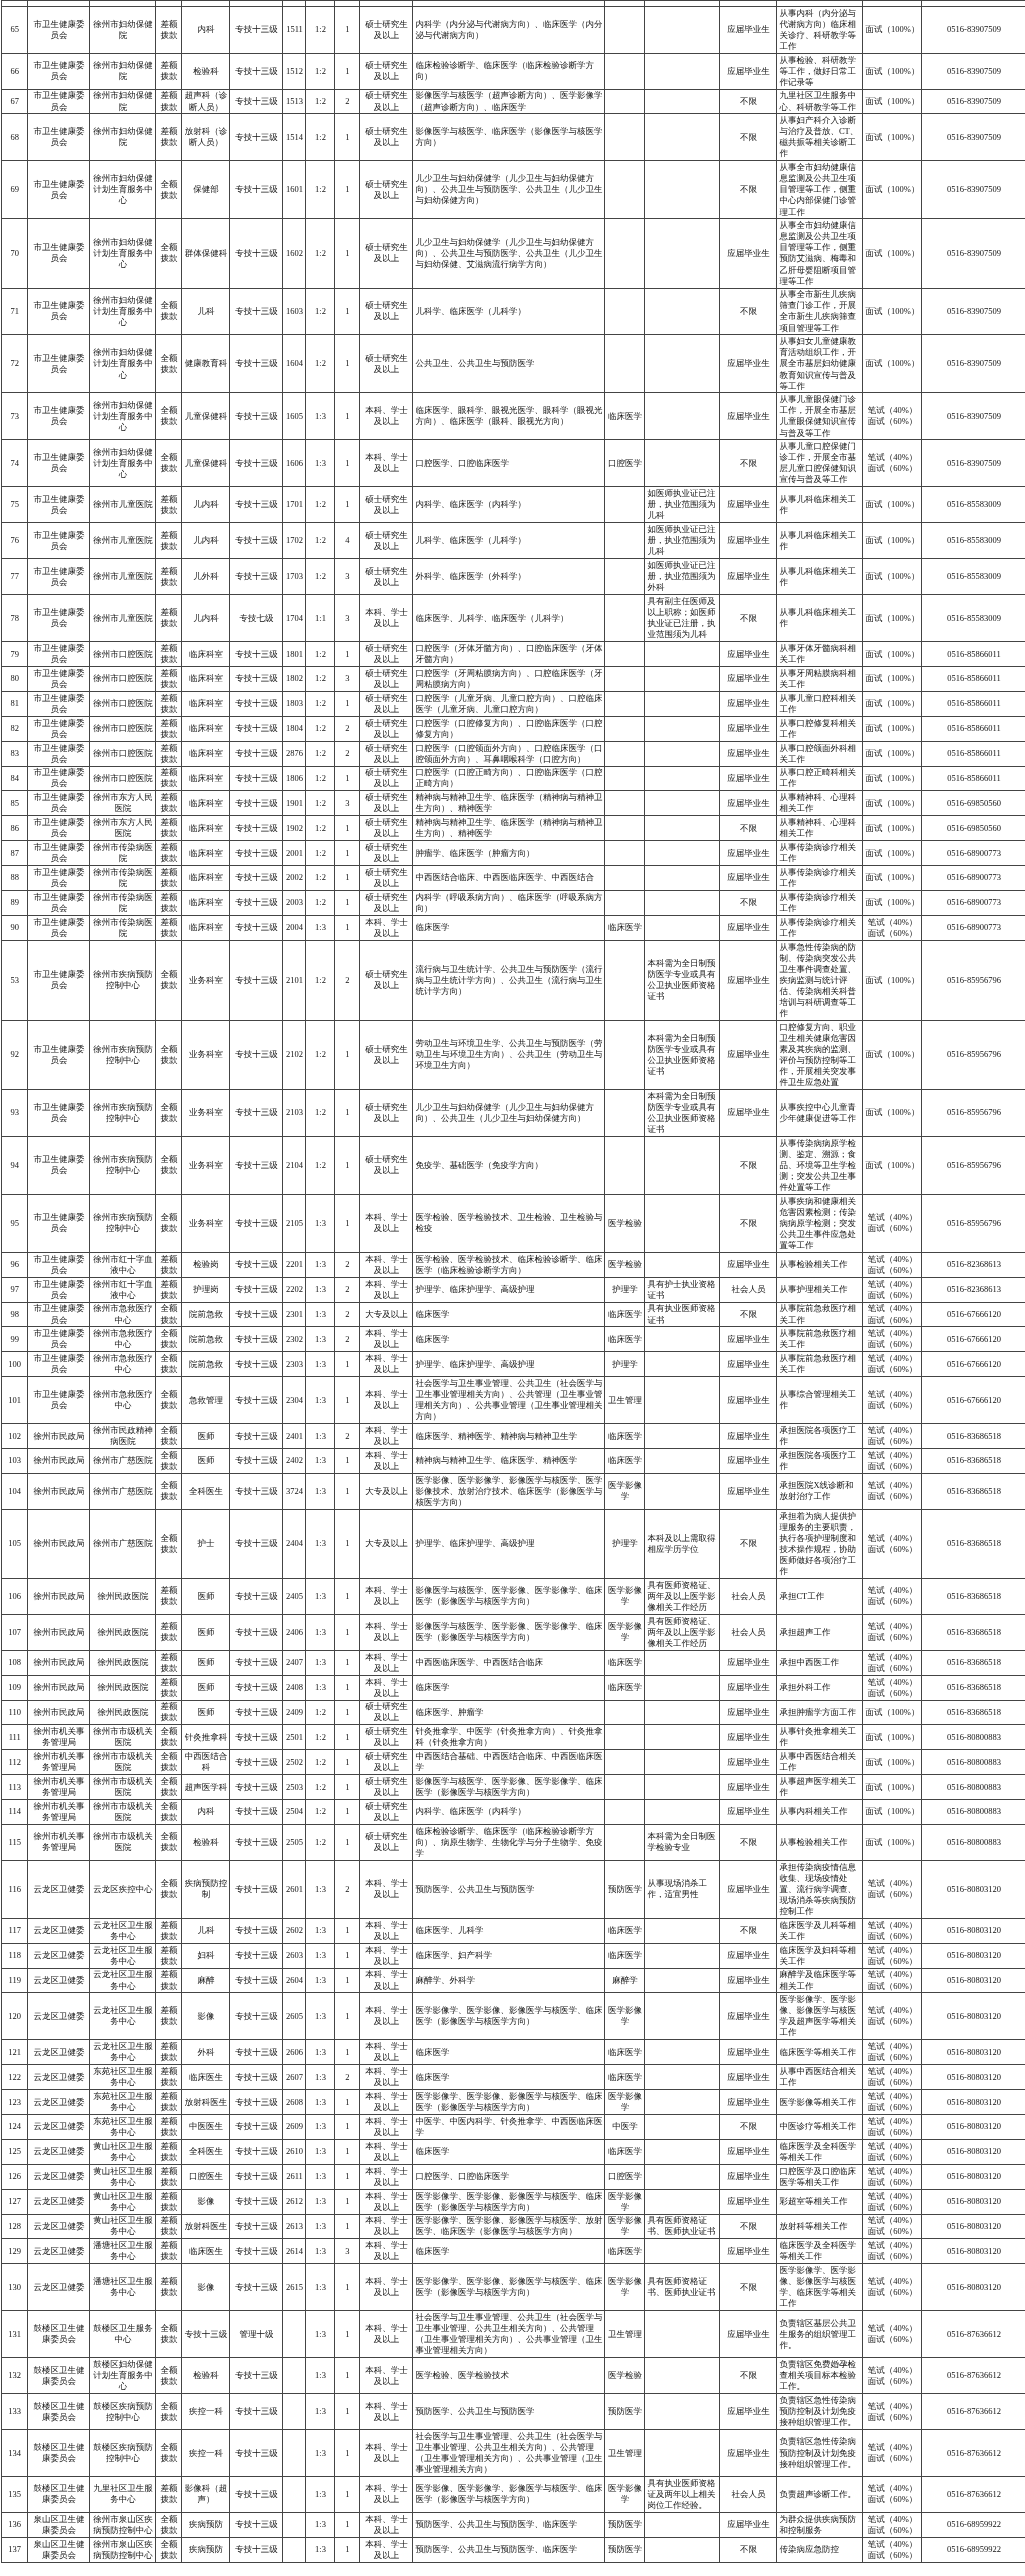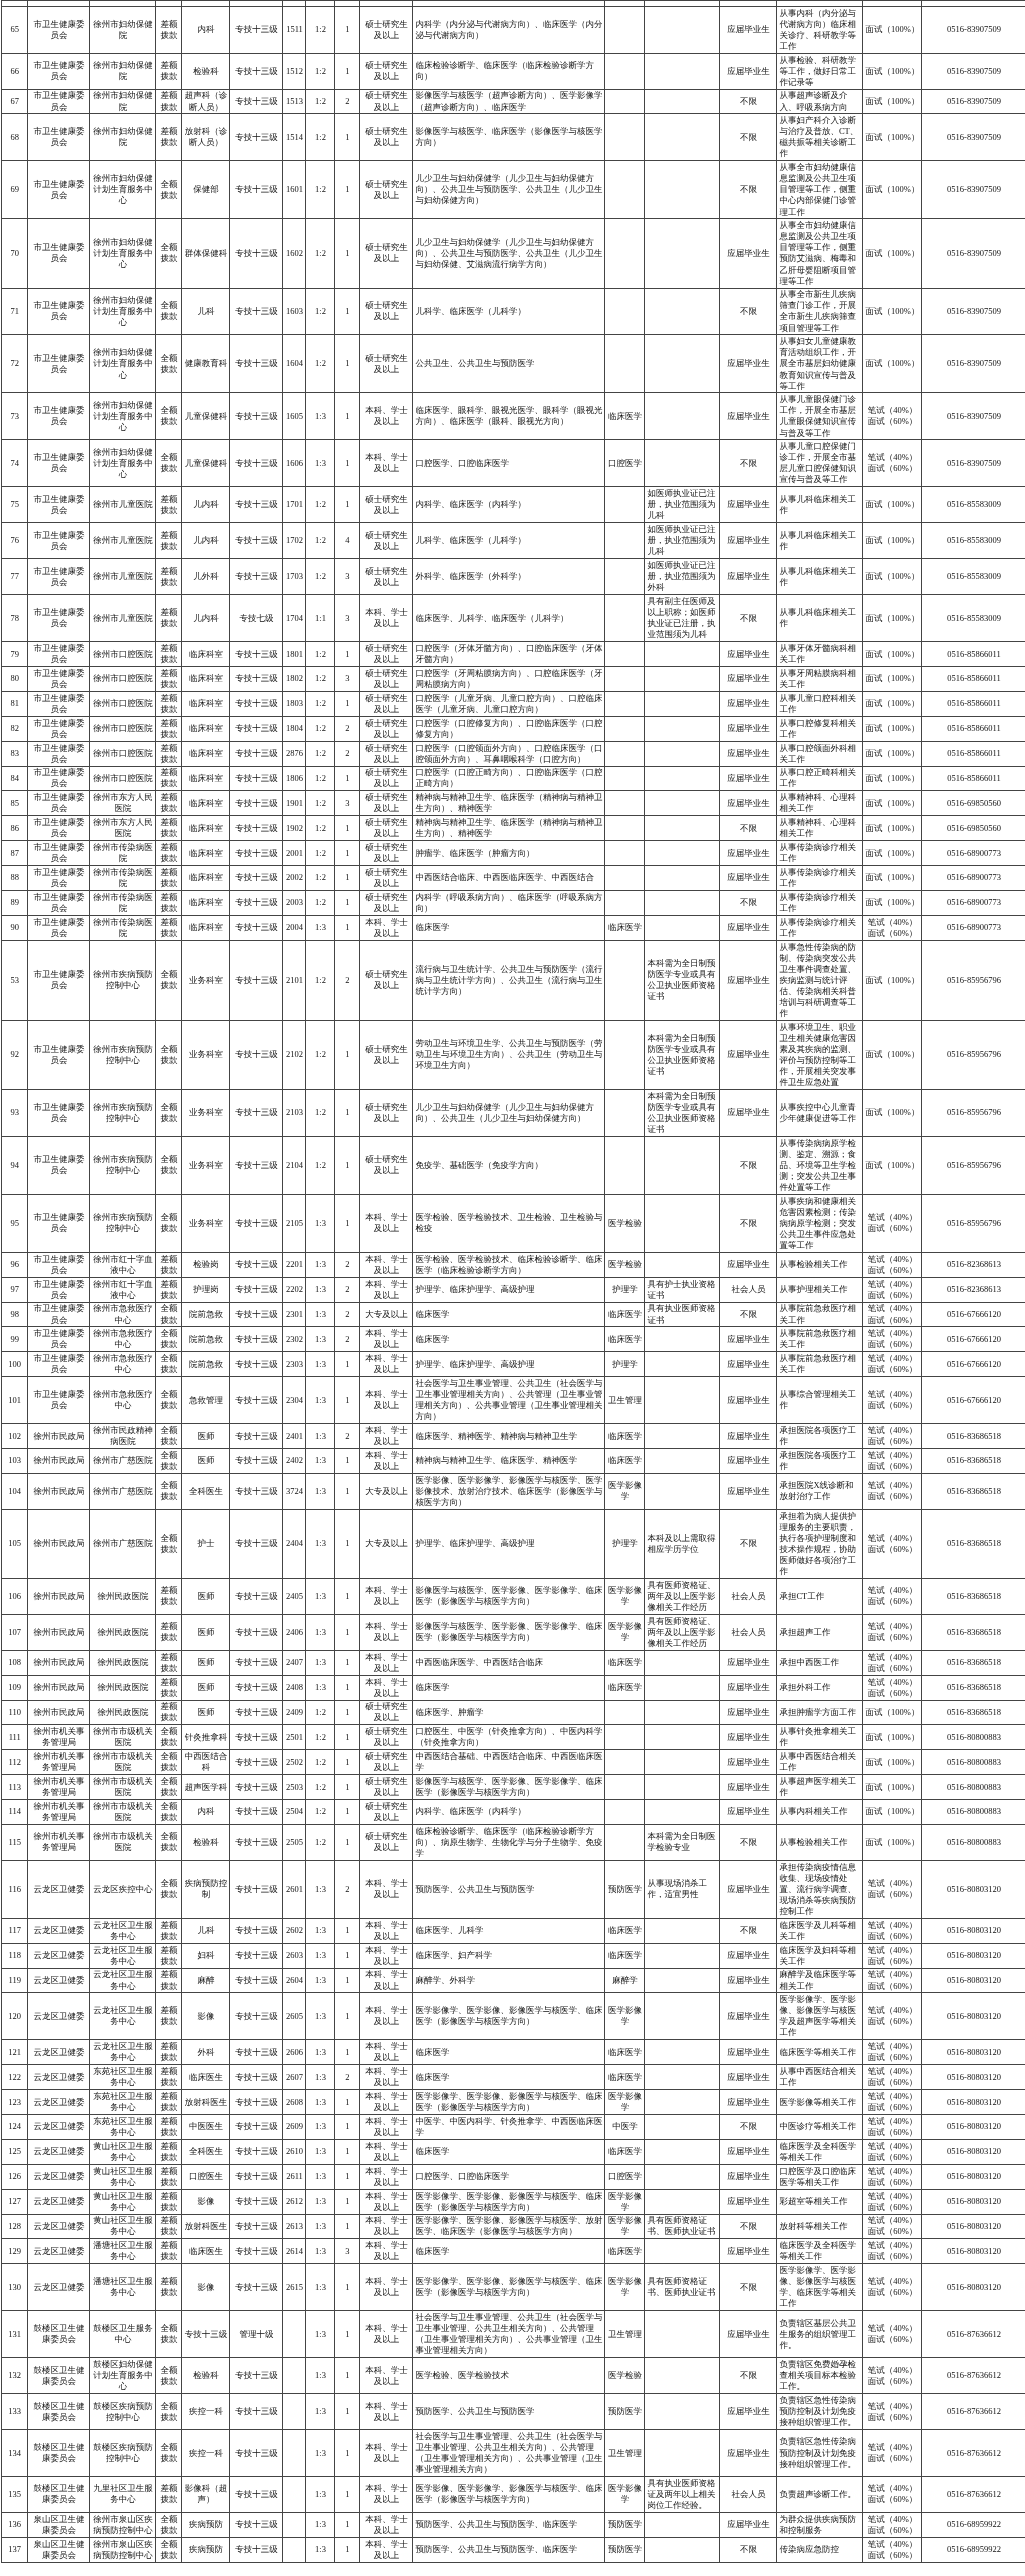--- a/index.html
+++ b/index.html
@@ -110,21 +110,21 @@
         <td>超声科（诊断人员）</td>
         <td>专技十三级</td>
         <td>1513</td>
         <td>1:2</td>
         <td>2</td>
         <td>硕士研究生及以上</td>
         <td>影像医学与核医学（超声诊断方向）、医学影像学（超声诊断方向）、临床医学</td>
         <td></td>
         <td></td>
         <td>不限</td>
-        <td>从事超声诊断及介入、呼吸系病方向</td>
+        <td>九里社区卫生服务中心、科研教学等工作</td>
         <td>面试（100%）</td>
         <td>0516-83907509</td>
       </tr>
       <tr>
         <td>68</td>
         <td>市卫生健康委员会</td>
         <td>徐州市妇幼保健院</td>
         <td>差额拨款</td>
         <td>放射科（诊断人员）</td>
         <td>专技十三级</td>
@@ -585,21 +585,21 @@
         <td>业务科室</td>
         <td>专技十三级</td>
         <td>2102</td>
         <td>1:2</td>
         <td>1</td>
         <td>硕士研究生及以上</td>
         <td>劳动卫生与环境卫生学、公共卫生与预防医学（劳动卫生与环境卫生方向）、公共卫生（劳动卫生与环境卫生方向）</td>
         <td></td>
         <td>本科需为全日制预防医学专业或具有公卫执业医师资格证书</td>
         <td>应届毕业生</td>
-        <td>从事环境卫生、职业卫生相关健康危害因素及其疾病的监测、评价与预防控制等工作，开展相关突发事件卫生应急处置</td>
+        <td>口腔修复方向、职业卫生相关健康危害因素及其疾病的监测、评价与预防控制等工作，开展相关突发事件卫生应急处置</td>
         <td>面试（100%）</td>
         <td>0516-85956796</td>
       </tr>
       <tr>
         <td>93</td>
         <td>市卫生健康委员会</td>
         <td>徐州市疾病预防控制中心</td>
         <td>全额拨款</td>
         <td>业务科室</td>
         <td>专技十三级</td>
@@ -942,21 +942,21 @@
         <td>111</td>
         <td>徐州市机关事务管理局</td>
         <td>徐州市市级机关医院</td>
         <td>全额拨款</td>
         <td>针灸推拿科</td>
         <td>专技十三级</td>
         <td>2501</td>
         <td>1:2</td>
         <td>1</td>
         <td>硕士研究生及以上</td>
-        <td>口腔医生、中医学（针灸推拿方向）、中医内科学（针灸推拿方向）</td>
+        <td>针灸推拿学、中医学（针灸推拿方向）、针灸推拿科（针灸推拿方向）</td>
         <td></td>
         <td></td>
         <td>应届毕业生</td>
         <td>从事针灸推拿相关工作</td>
         <td>面试（100%）</td>
         <td>0516-80800883</td>
       </tr>
       <tr>
         <td>112</td>
         <td>徐州市机关事务管理局</td>

